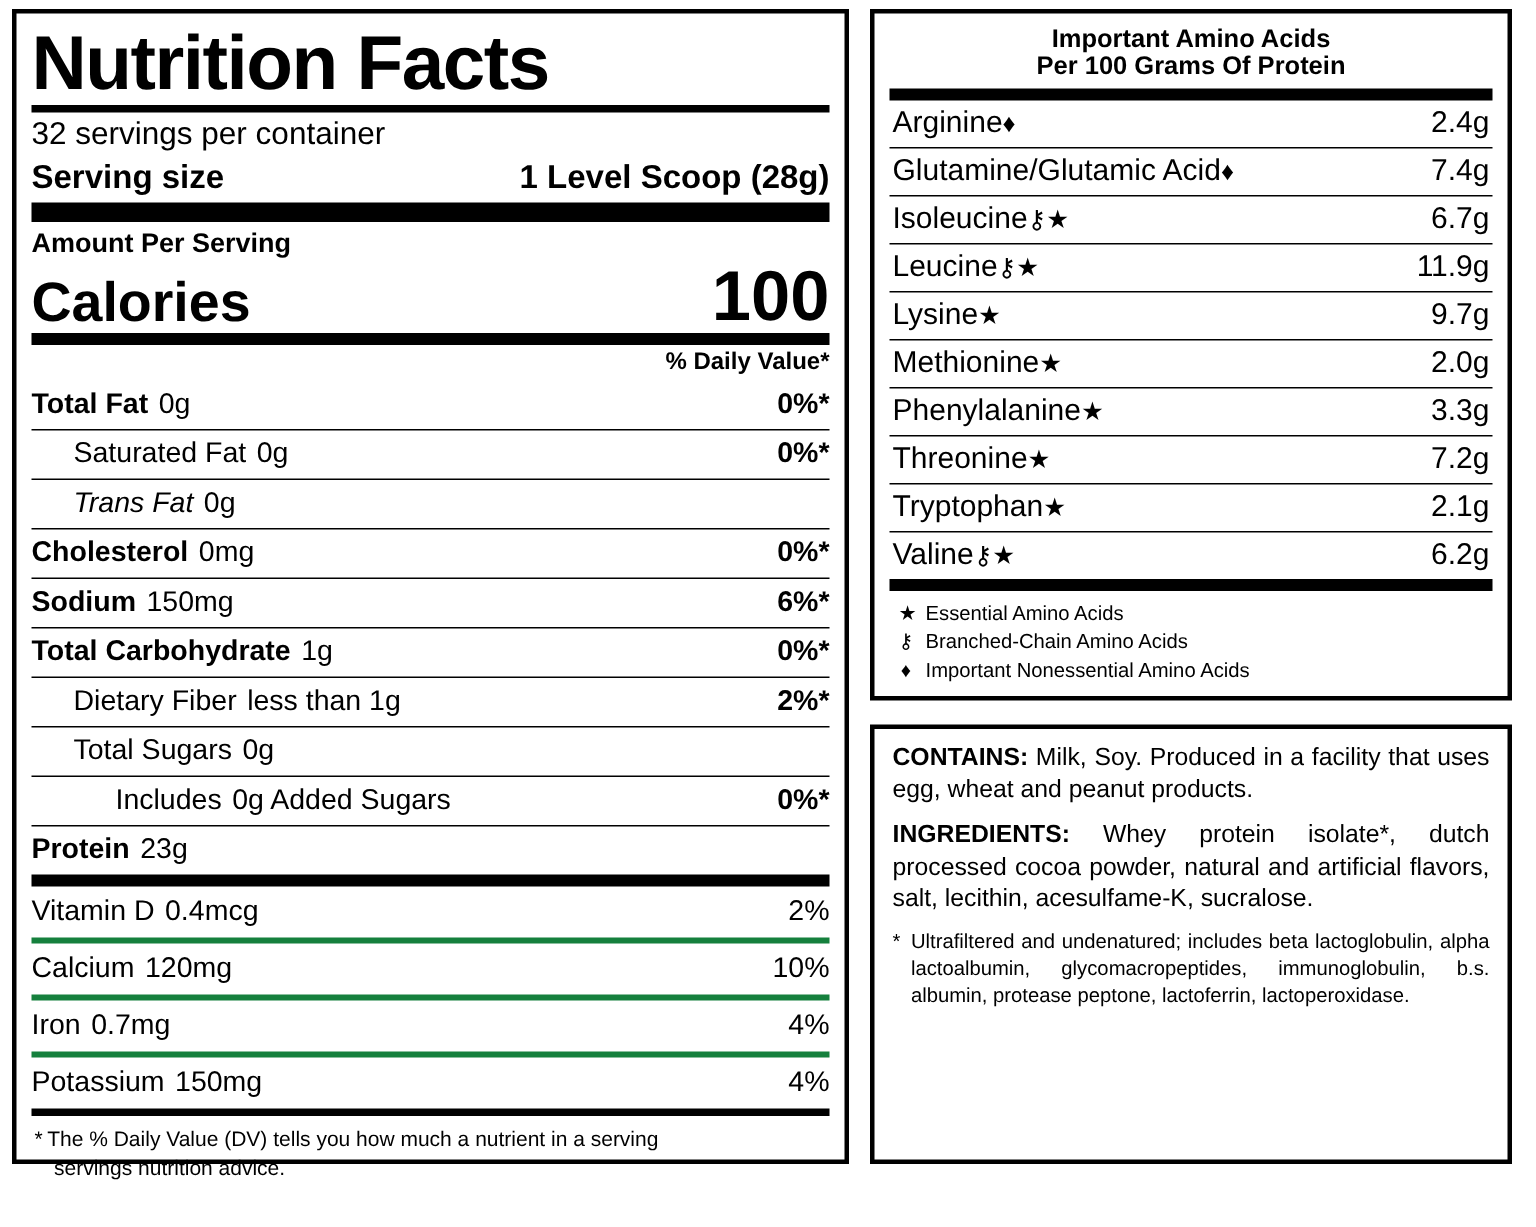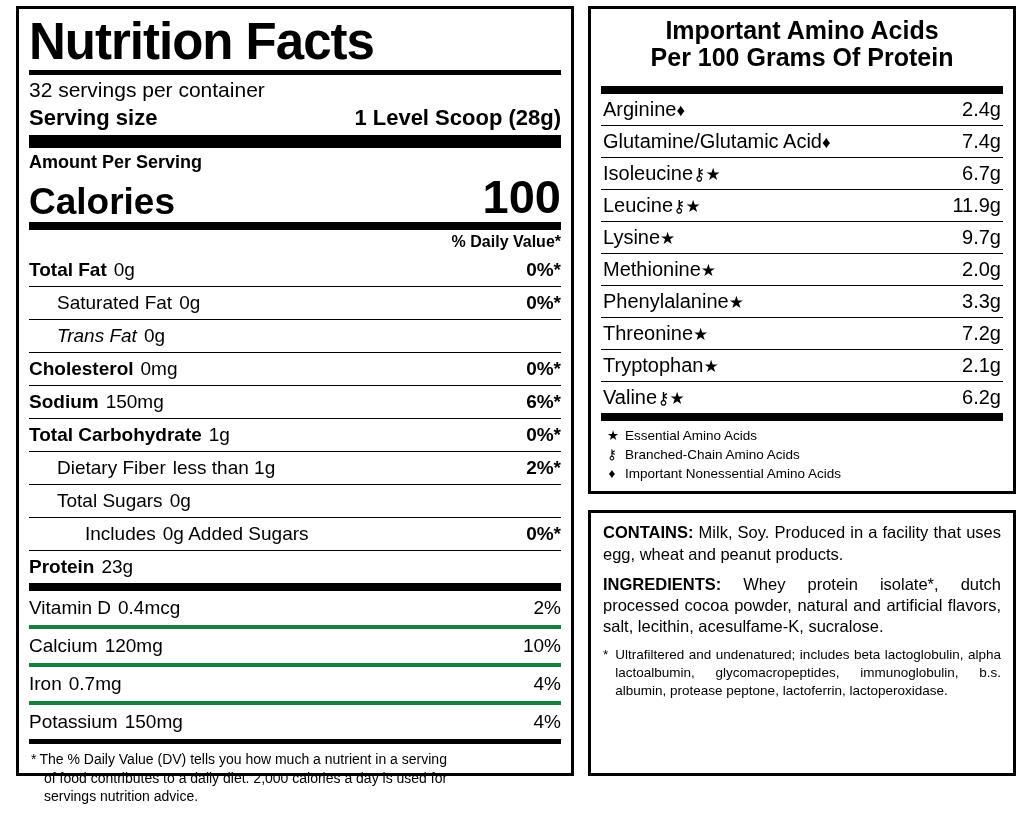--- a/index.html
+++ b/index.html
@@ -9,21 +9,20 @@
     background: #ffffff;
     font-family: "Liberation Sans", sans-serif;
     color: #000;
   }
   .page {
     position: relative;
     width: 1024px; height: 782px;
     display: flex;
     gap: 14px;
     padding: 6px 8px 6px 8px;
-    justify-content: flex-end;
   }
   .panel {
     border: 3px solid #000;
     background: #fff;
   }
 
   
   .nf {
     width: 558px;
     padding: 4px 10px 6px 10px;
@@ -117,24 +116,24 @@
     flex-direction: column;
     gap: 16px;
   }
 
   
   .aa {
     padding: 6px 10px 8px 10px;
   }
   .aa-title {
     text-align: center;
-    font-size: 25px;
+    font-size: 17px;
     font-weight: bold;
     line-height: 1.08;
-    padding: 2px 0 15px 0;
+    padding: 2px 0 5px 0;
   }
   .aa-row {
     display: flex;
     justify-content: space-between;
     align-items: baseline;
     font-size: 20px;
     padding: 4px 2px 4px 2px;
     border-bottom: 1px solid #000;
   }
   .aa-row:last-of-type { border-bottom: none; }
@@ -302,21 +301,20 @@
             <span>150mg</span>
           </div>
           <span>4%</span>
         </div>
       </div>
 
     <div class="rule-med"></div>
 
     <div class="nf-footnote">
       <span class="star">*</span><span>The % Daily Value (DV) tells you how much a nutrient in a serving</span>
-      <span class="cont">of food contributes to a daily diet. 2,000 calories a day is used for</span>
       <span class="cont">servings nutrition advice.</span>
     </div>
   </div>
 
   <div class="right">
 
     <div class="panel aa">
       <div class="aa-title">
         <div>Important Amino Acids</div>
         <div>Per 100 Grams Of Protein</div>

